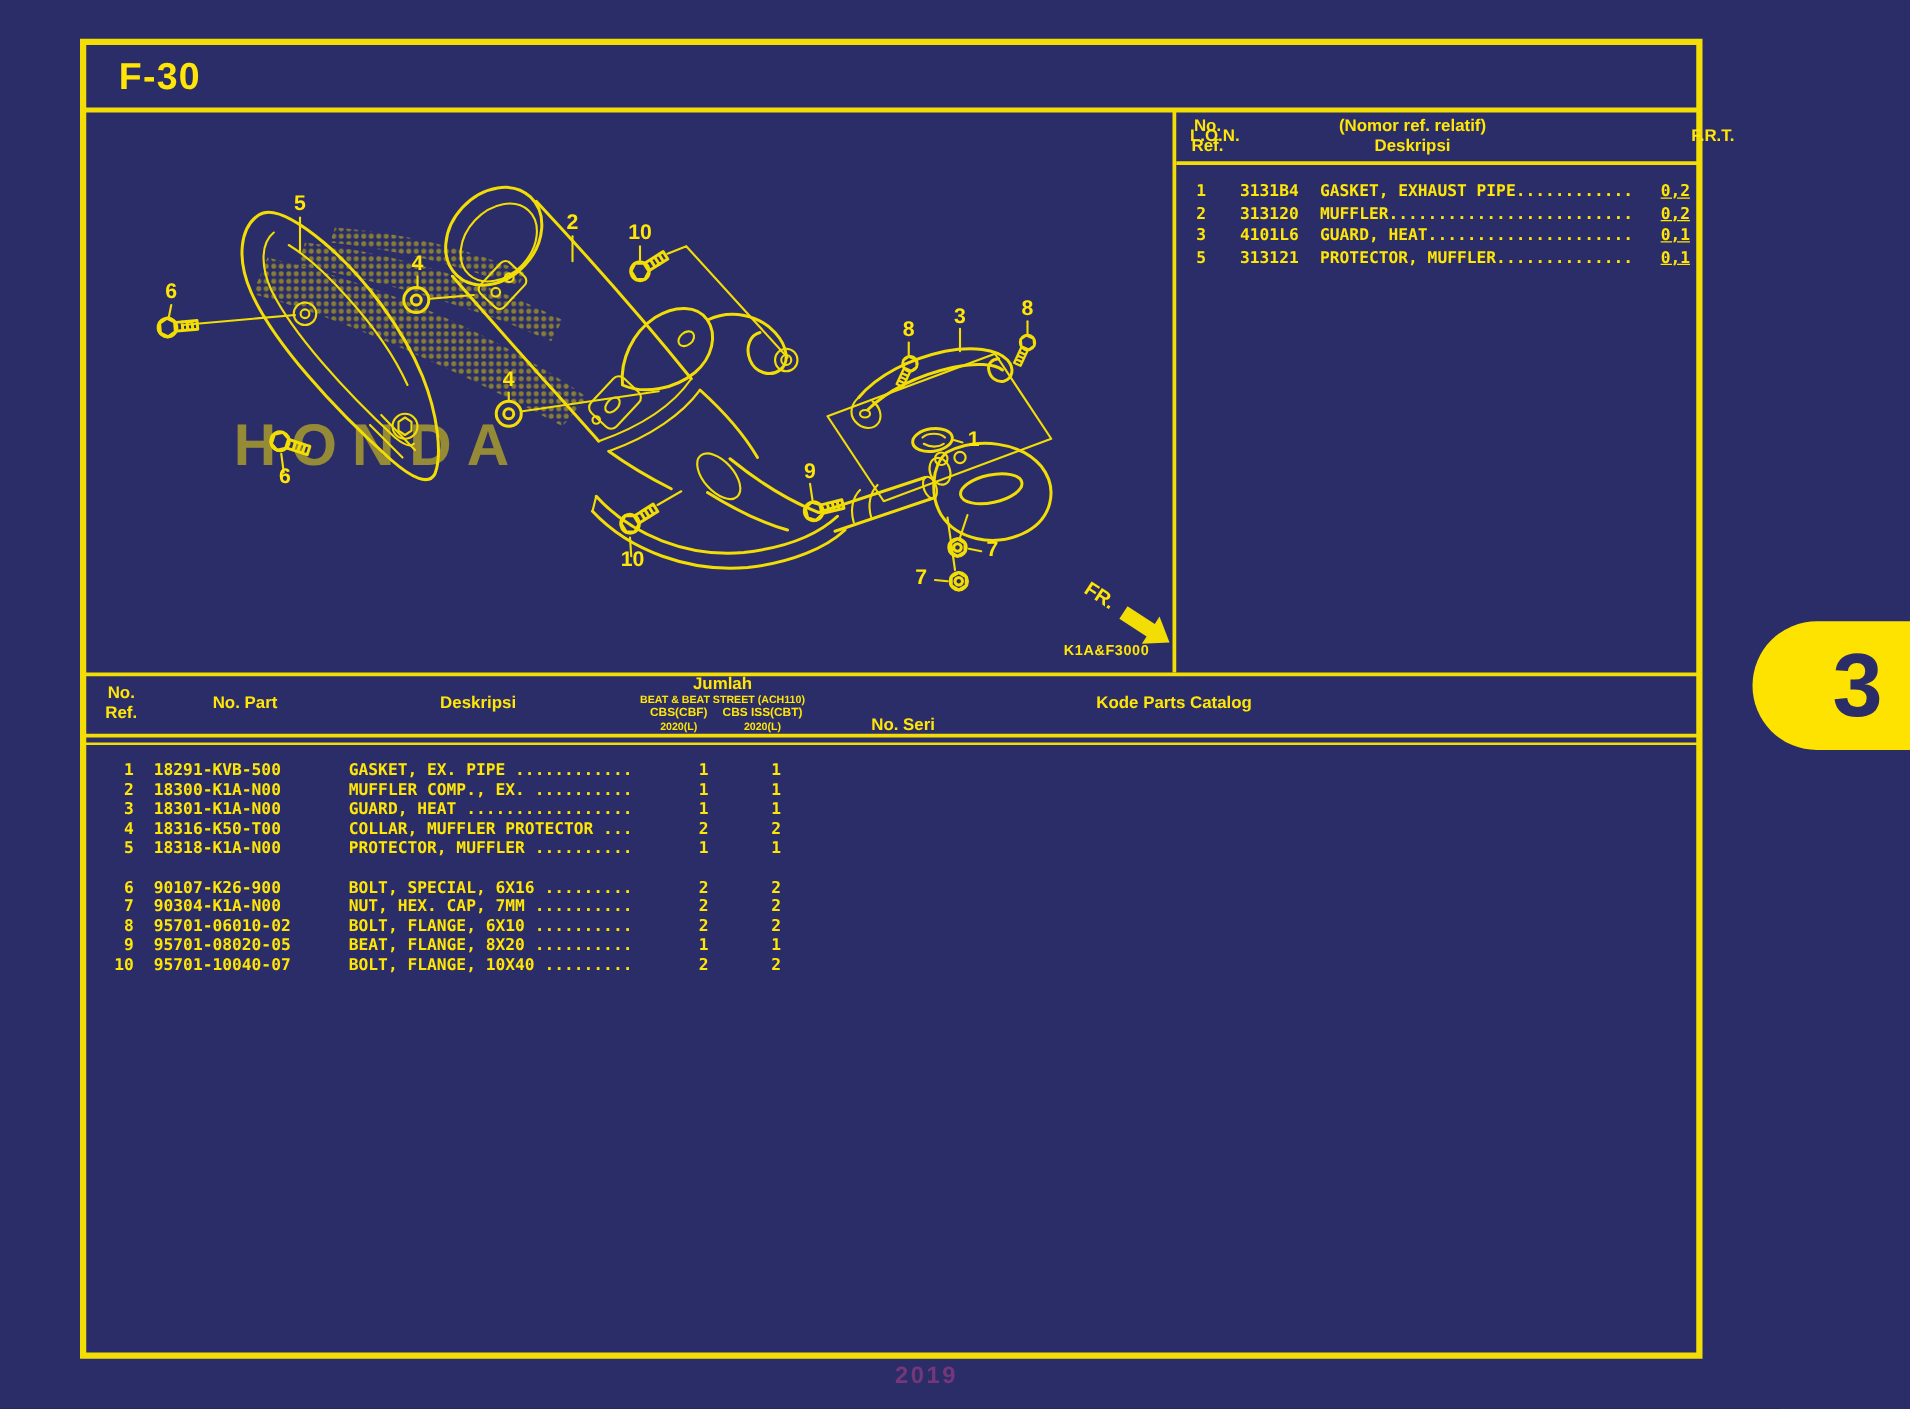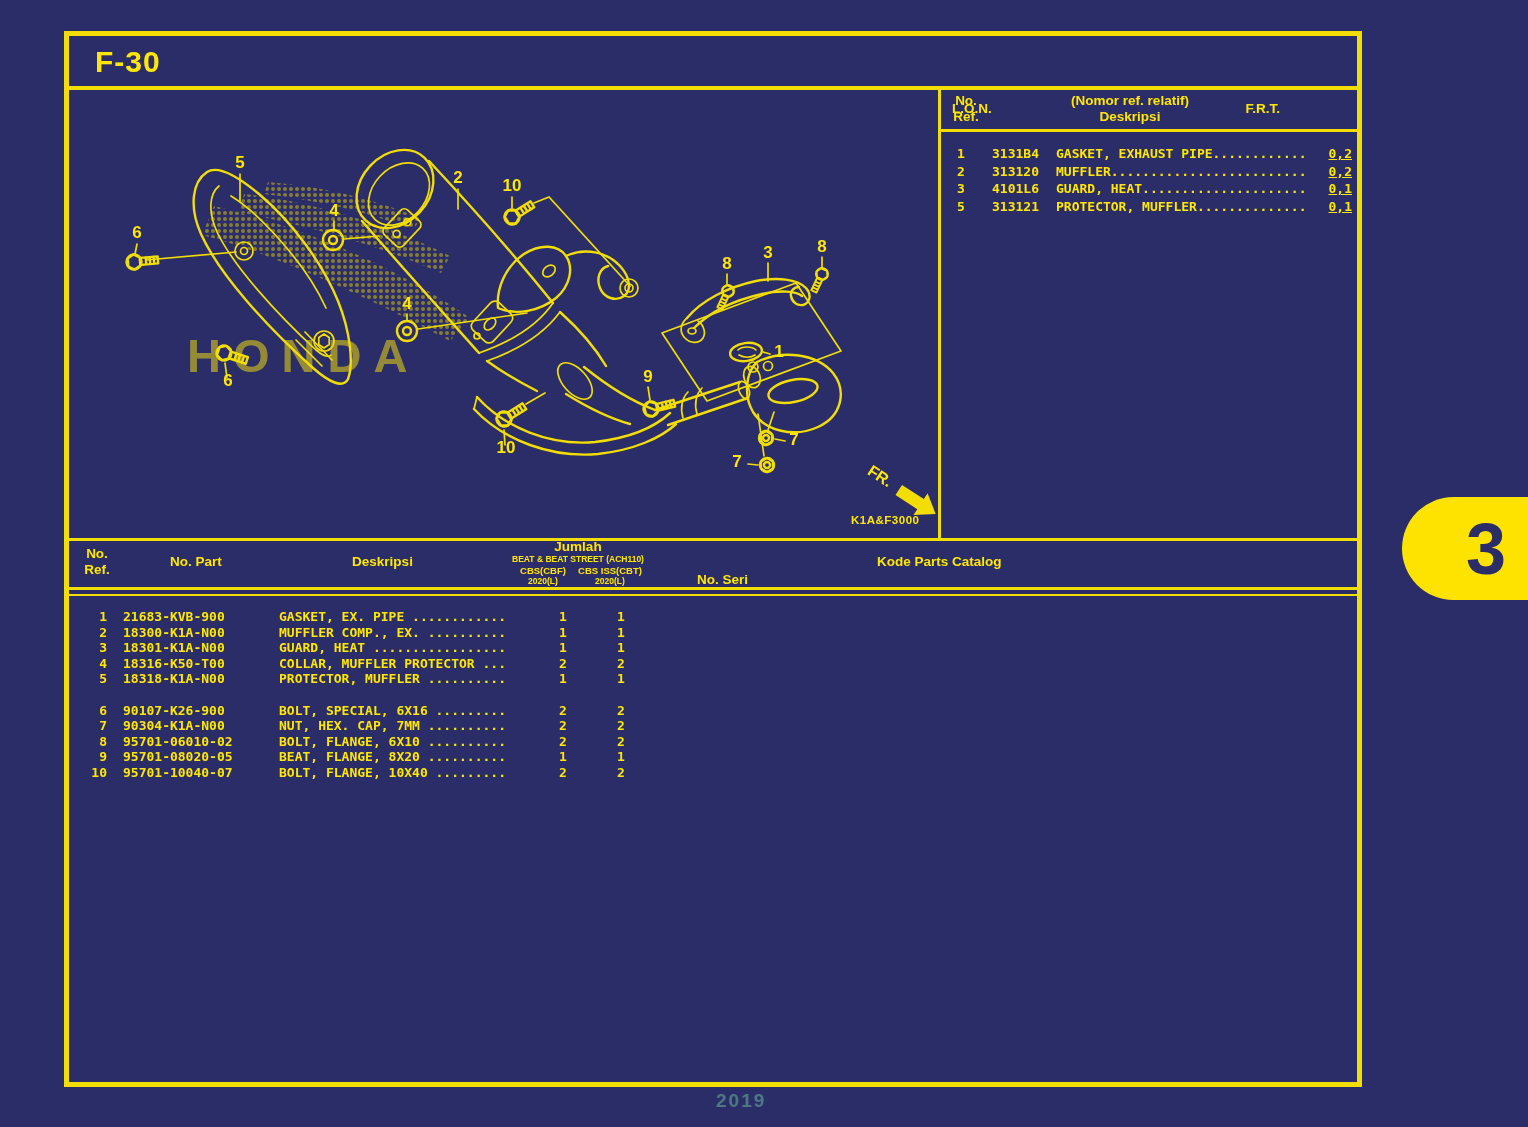--- a/index.html
+++ b/index.html
@@ -46,21 +46,21 @@
     left:1402px;top:497px;width:126px;height:103px;
     background:var(--tab);border-radius:52px 0 0 52px;
     display:flex;align-items:center;justify-content:flex-end;
   }
   .tab3 span{
     color:var(--bg);font-size:72px;font-weight:bold;margin-right:22px;
     font-family:"Liberation Sans",sans-serif;
   }
   .faint-date{
     left:716px;top:1090px;font-size:19px;font-weight:bold;letter-spacing:2px;
-    color:#86efac;opacity:0.38;
+    color:#ec4899;opacity:0.38;
   }
   svg .stroke{stroke:var(--yline);stroke-width:2.4;fill:none;stroke-linecap:round;stroke-linejoin:round;}
   svg .thin{stroke-width:1.7;}
   svg .lead{stroke:var(--yline);stroke-width:1.7;fill:none;stroke-linecap:round;}
   svg text{fill:var(--ytext);font-family:"Liberation Sans",sans-serif;font-weight:bold;}
   svg .callout{font-size:17px;text-anchor:middle;}
 </style>
 </head>
 <body>
 
@@ -78,21 +78,21 @@
 
   <div class="abs ytxt hdr-sm center" style="left:946px;top:93px;width:40px;">
     <div>No.</div>
       <div>Ref.</div>
   </div>
   <div class="abs ytxt hdr-sm" style="left:952px;top:101px;">L.O.N.</div>
   <div class="abs ytxt hdr-sm center" style="left:1030px;top:93px;width:200px;">
     <div>(Nomor ref. relatif)</div>
       <div>Deskripsi</div>
   </div>
-  <div class="abs ytxt hdr-sm" style="left:1228px;top:101px;width:52px;text-align:right;">F.R.T.</div>
+  <div class="abs ytxt hdr-sm" style="left:1353px;top:101px;width:52px;">F.R.T.</div>
 
   <div class="abs mono" id="frt-rows">
       <div class="row"><span class="no">1</span><span class="lon">3131B4</span><span class="desc">GASKET, EXHAUST PIPE............</span><span class="frt">0,2</span></div>
       <div class="row"><span class="no">2</span><span class="lon">313120</span><span class="desc">MUFFLER.........................</span><span class="frt">0,2</span></div>
       <div class="row"><span class="no">3</span><span class="lon">4101L6</span><span class="desc">GUARD, HEAT.....................</span><span class="frt">0,1</span></div>
       <div class="row"><span class="no">5</span><span class="lon">313121</span><span class="desc">PROTECTOR, MUFFLER..............</span><span class="frt">0,1</span></div>
     </div>
 
   <div class="abs yline" style="left:66px;top:538px;width:1294px;height:3px;"></div>
   <div class="abs yline" style="left:66px;top:587px;width:1294px;height:3px;"></div>
@@ -110,21 +110,21 @@
   <div class="abs ytxt center" style="left:505px;top:565px;width:76px;font-size:9.5px;">CBS(CBF)</div>
   <div class="abs ytxt center" style="left:572px;top:565px;width:76px;font-size:9.5px;">CBS ISS(CBT)</div>
   <div class="abs ytxt center" style="left:505px;top:576px;width:76px;font-size:8.5px;">2020(L)</div>
   <div class="abs ytxt center" style="left:572px;top:576px;width:76px;font-size:8.5px;">2020(L)</div>
 
   <div class="abs ytxt hdr-sm center" style="left:650px;top:554px;width:145px;margin-top:18px;">No. Seri</div>
   <div class="abs ytxt hdr-sm" style="left:877px;top:554px;">Kode Parts Catalog</div>
 
   <div class="abs mono" id="parts-rows">
       <div>
-        <div class="prow"><span class="no">1</span><span class="part">21683-KVB-900</span><span class="desc">GASKET, EX. PIPE ............</span><span class="q1">1</span><span class="q2">1</span></div>
+        <div class="prow"><span class="no">1</span><span class="part">18291-KVB-500</span><span class="desc">GASKET, EX. PIPE ............</span><span class="q1">1</span><span class="q2">1</span></div>
         <div class="prow"><span class="no">2</span><span class="part">18300-K1A-N00</span><span class="desc">MUFFLER COMP., EX. ..........</span><span class="q1">1</span><span class="q2">1</span></div>
         <div class="prow"><span class="no">3</span><span class="part">18301-K1A-N00</span><span class="desc">GUARD, HEAT .................</span><span class="q1">1</span><span class="q2">1</span></div>
         <div class="prow"><span class="no">4</span><span class="part">18316-K50-T00</span><span class="desc">COLLAR, MUFFLER PROTECTOR ...</span><span class="q1">2</span><span class="q2">2</span></div>
         <div class="prow"><span class="no">5</span><span class="part">18318-K1A-N00</span><span class="desc">PROTECTOR, MUFFLER ..........</span><span class="q1">1</span><span class="q2">1</span></div>
       </div>
       <div class="group2">
         <div class="prow"><span class="no">6</span><span class="part">90107-K26-900</span><span class="desc">BOLT, SPECIAL, 6X16 .........</span><span class="q1">2</span><span class="q2">2</span></div>
         <div class="prow"><span class="no">7</span><span class="part">90304-K1A-N00</span><span class="desc">NUT, HEX. CAP, 7MM ..........</span><span class="q1">2</span><span class="q2">2</span></div>
         <div class="prow"><span class="no">8</span><span class="part">95701-06010-02</span><span class="desc">BOLT, FLANGE, 6X10 ..........</span><span class="q1">2</span><span class="q2">2</span></div>
         <div class="prow"><span class="no">9</span><span class="part">95701-08020-05</span><span class="desc">BEAT, FLANGE, 8X20 ..........</span><span class="q1">1</span><span class="q2">1</span></div>

